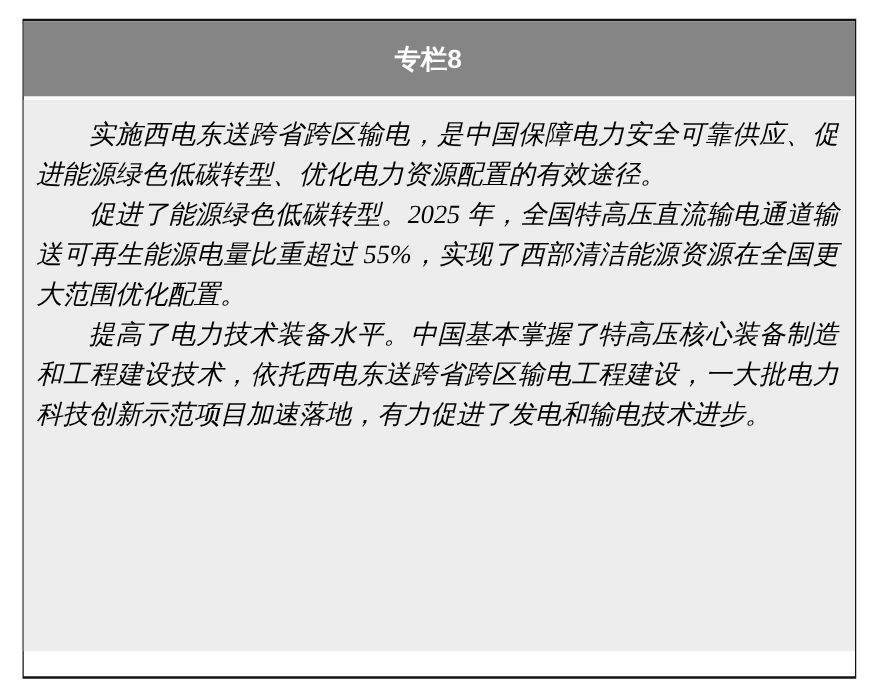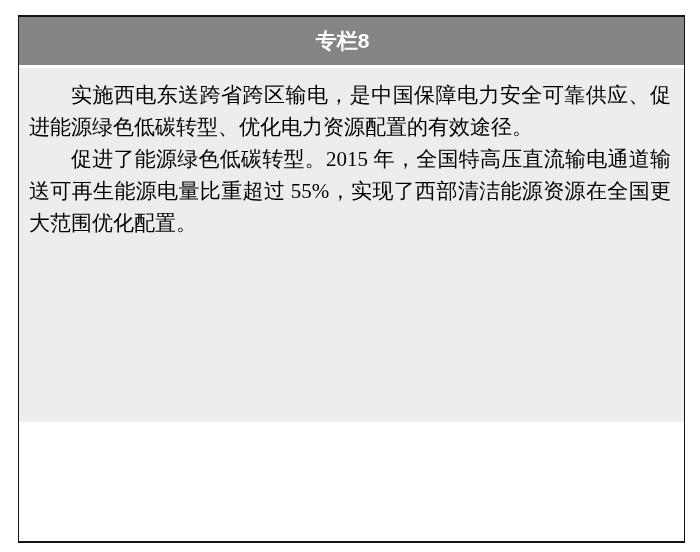--- a/index.html
+++ b/index.html
@@ -26,52 +26,54 @@
     top: 15px;
     width: 667px;
     height: 528px;
     border-left: 1px solid var(--border);
     border-right: 1px solid var(--border);
     border-top: 2px solid var(--border);
     border-bottom: 2px solid var(--border);
     background: var(--page-bg);
   }
   .box-header {
-    height: 48px;
+    height: 60px;
     background: var(--header-bg);
     color: var(--header-text);
     display: flex;
     align-items: center;
     justify-content: center;
     font-family: "Liberation Sans", "DejaVu Sans", sans-serif;
     font-weight: bold;
     font-size: 21px;
   }
   .box-header .box-label {
     margin-right: 0.85em;
   }
   .box-body {
     margin-top: 3px;
-    height: 354px;
+    height: 441px;
     background: var(--body-bg);
     padding: 11px 13px 0 10px;
     color: var(--text);
     font-size: 21px;
     line-height: 32px;
     text-align: justify;
+    font-style: italic;
   }
   .box-body p {
     margin: 0;
     text-indent: 2em;
   }
 </style>
 </head>
 <body>
 
 <div class="box">
   <div class="box-header">
     <span class="box-label">专栏8</span>
   </div>
   <div class="box-body">
     <p>实施西电东送跨省跨区输电，是中国保障电力安全可靠供应、促进能源绿色低碳转型、优化电力资源配置的有效途径。</p>
-    <p>促进了能源绿色低碳转型。2015 年，全国特高压直流输电通道输送可再生能源电量比重超过 55%，实现了西部清洁能源资源在全国更大范围优化配置。</p>
+    <p>促进了能源绿色低碳转型。2025 年，全国特高压直流输电通道输送可再生能源电量比重超过 55%，实现了西部清洁能源资源在全国更大范围优化配置。</p>
+    <p>提高了电力技术装备水平。中国基本掌握了特高压核心装备制造和工程建设技术，依托西电东送跨省跨区输电工程建设，一大批电力科技创新示范项目加速落地，有力促进了发电和输电技术进步。</p>
   </div>
 </div>
 
 </body></html>

